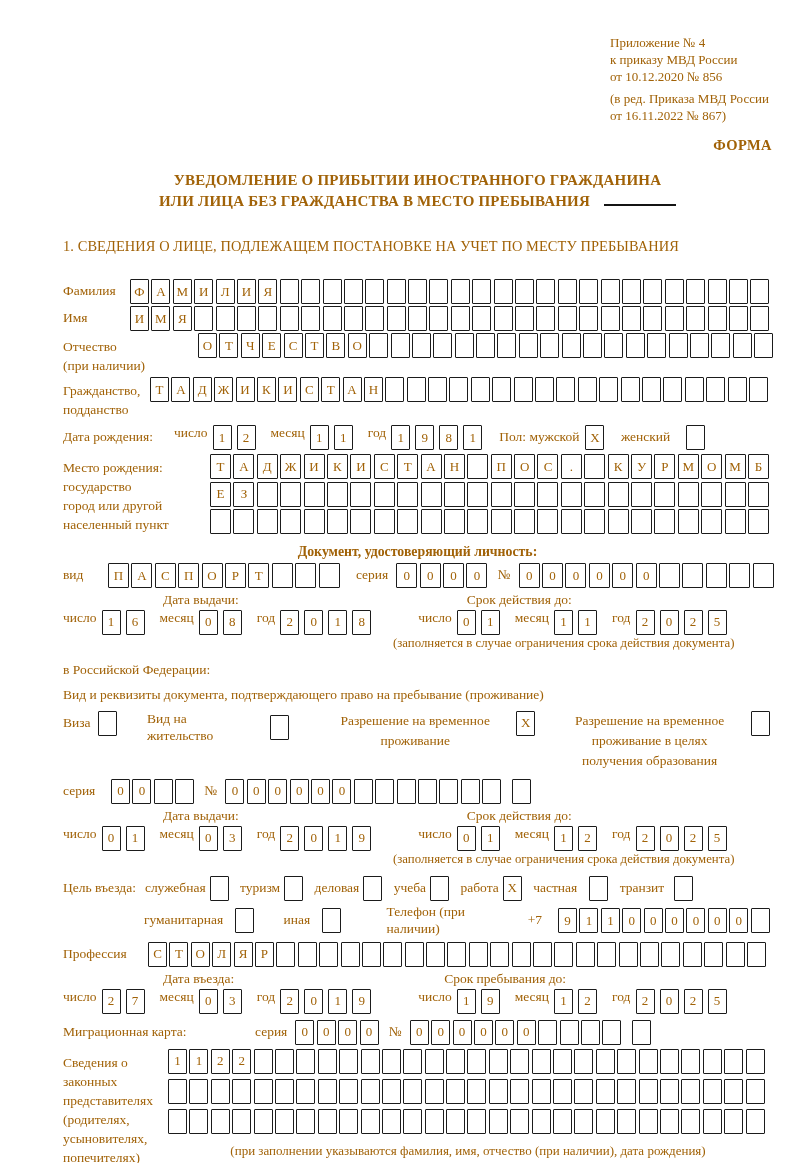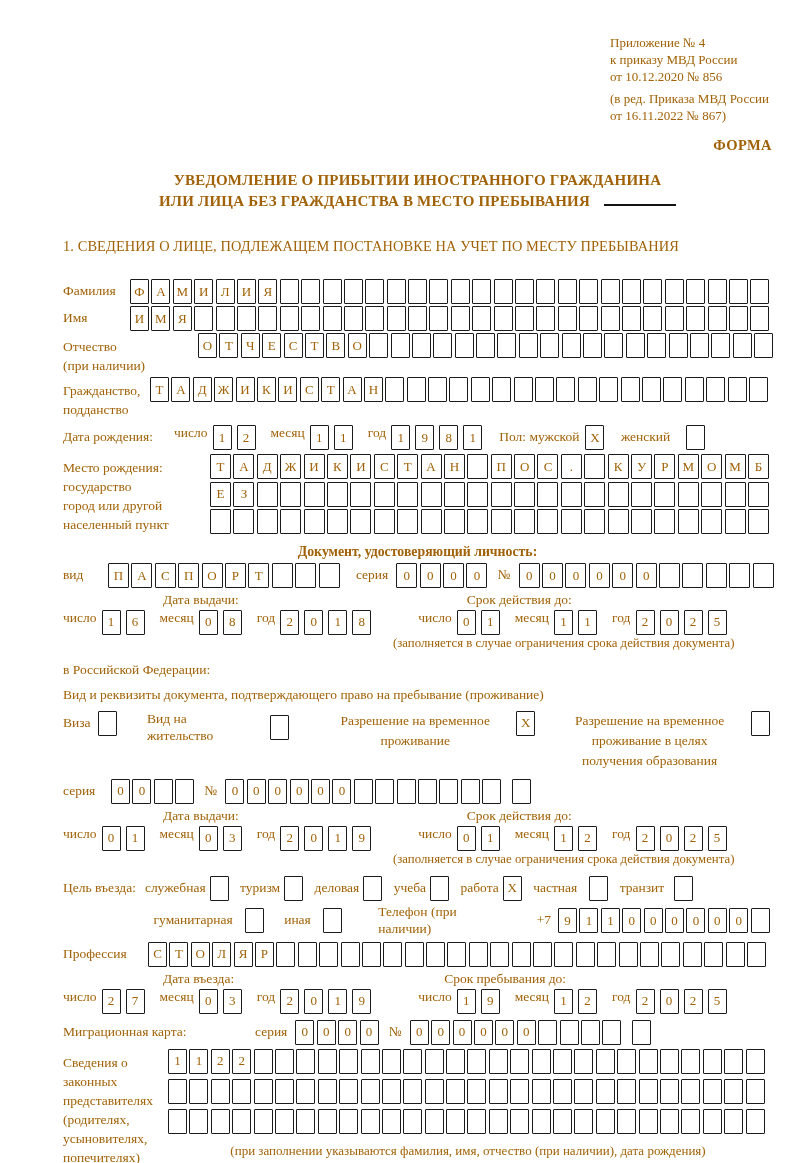--- a/index.html
+++ b/index.html
@@ -53,21 +53,21 @@
 
   .stayopts { display:flex; align-items:flex-start; margin-top:4px; }
   .opt { display:inline-flex; align-items:center; }
   .opt .cells { margin-left:7px; }
   .optlines { text-align:center; width:188px; line-height:20px; }
   .ml18{margin-left:18px} .ml28{margin-left:28px} .ml30{margin-left:30px}
 
   .purpose { align-items:center; }
   .purpose .opt { margin-left:9px; }
   .purpose .opt .cells { margin-left:4px; }
-  .p2 { margin-top:3px; align-items:center; }
+  .p2 { margin-top:3px; align-items:center;gap:9px; }
   .p2 .ind { width:95px; }
   .phonelbl { margin-left:34px; }
   .pfx { margin-left:30px; margin-right:7px; }
 
   .slabel { margin:4px 8px 0 14px; }
   .nlabel { margin:4px 8px 0 8px; }
 
   .reps { margin-top:4px; }
   .repscap { text-align:center; font-size:13px; margin-top:5px; width:600px; }
 </style>

